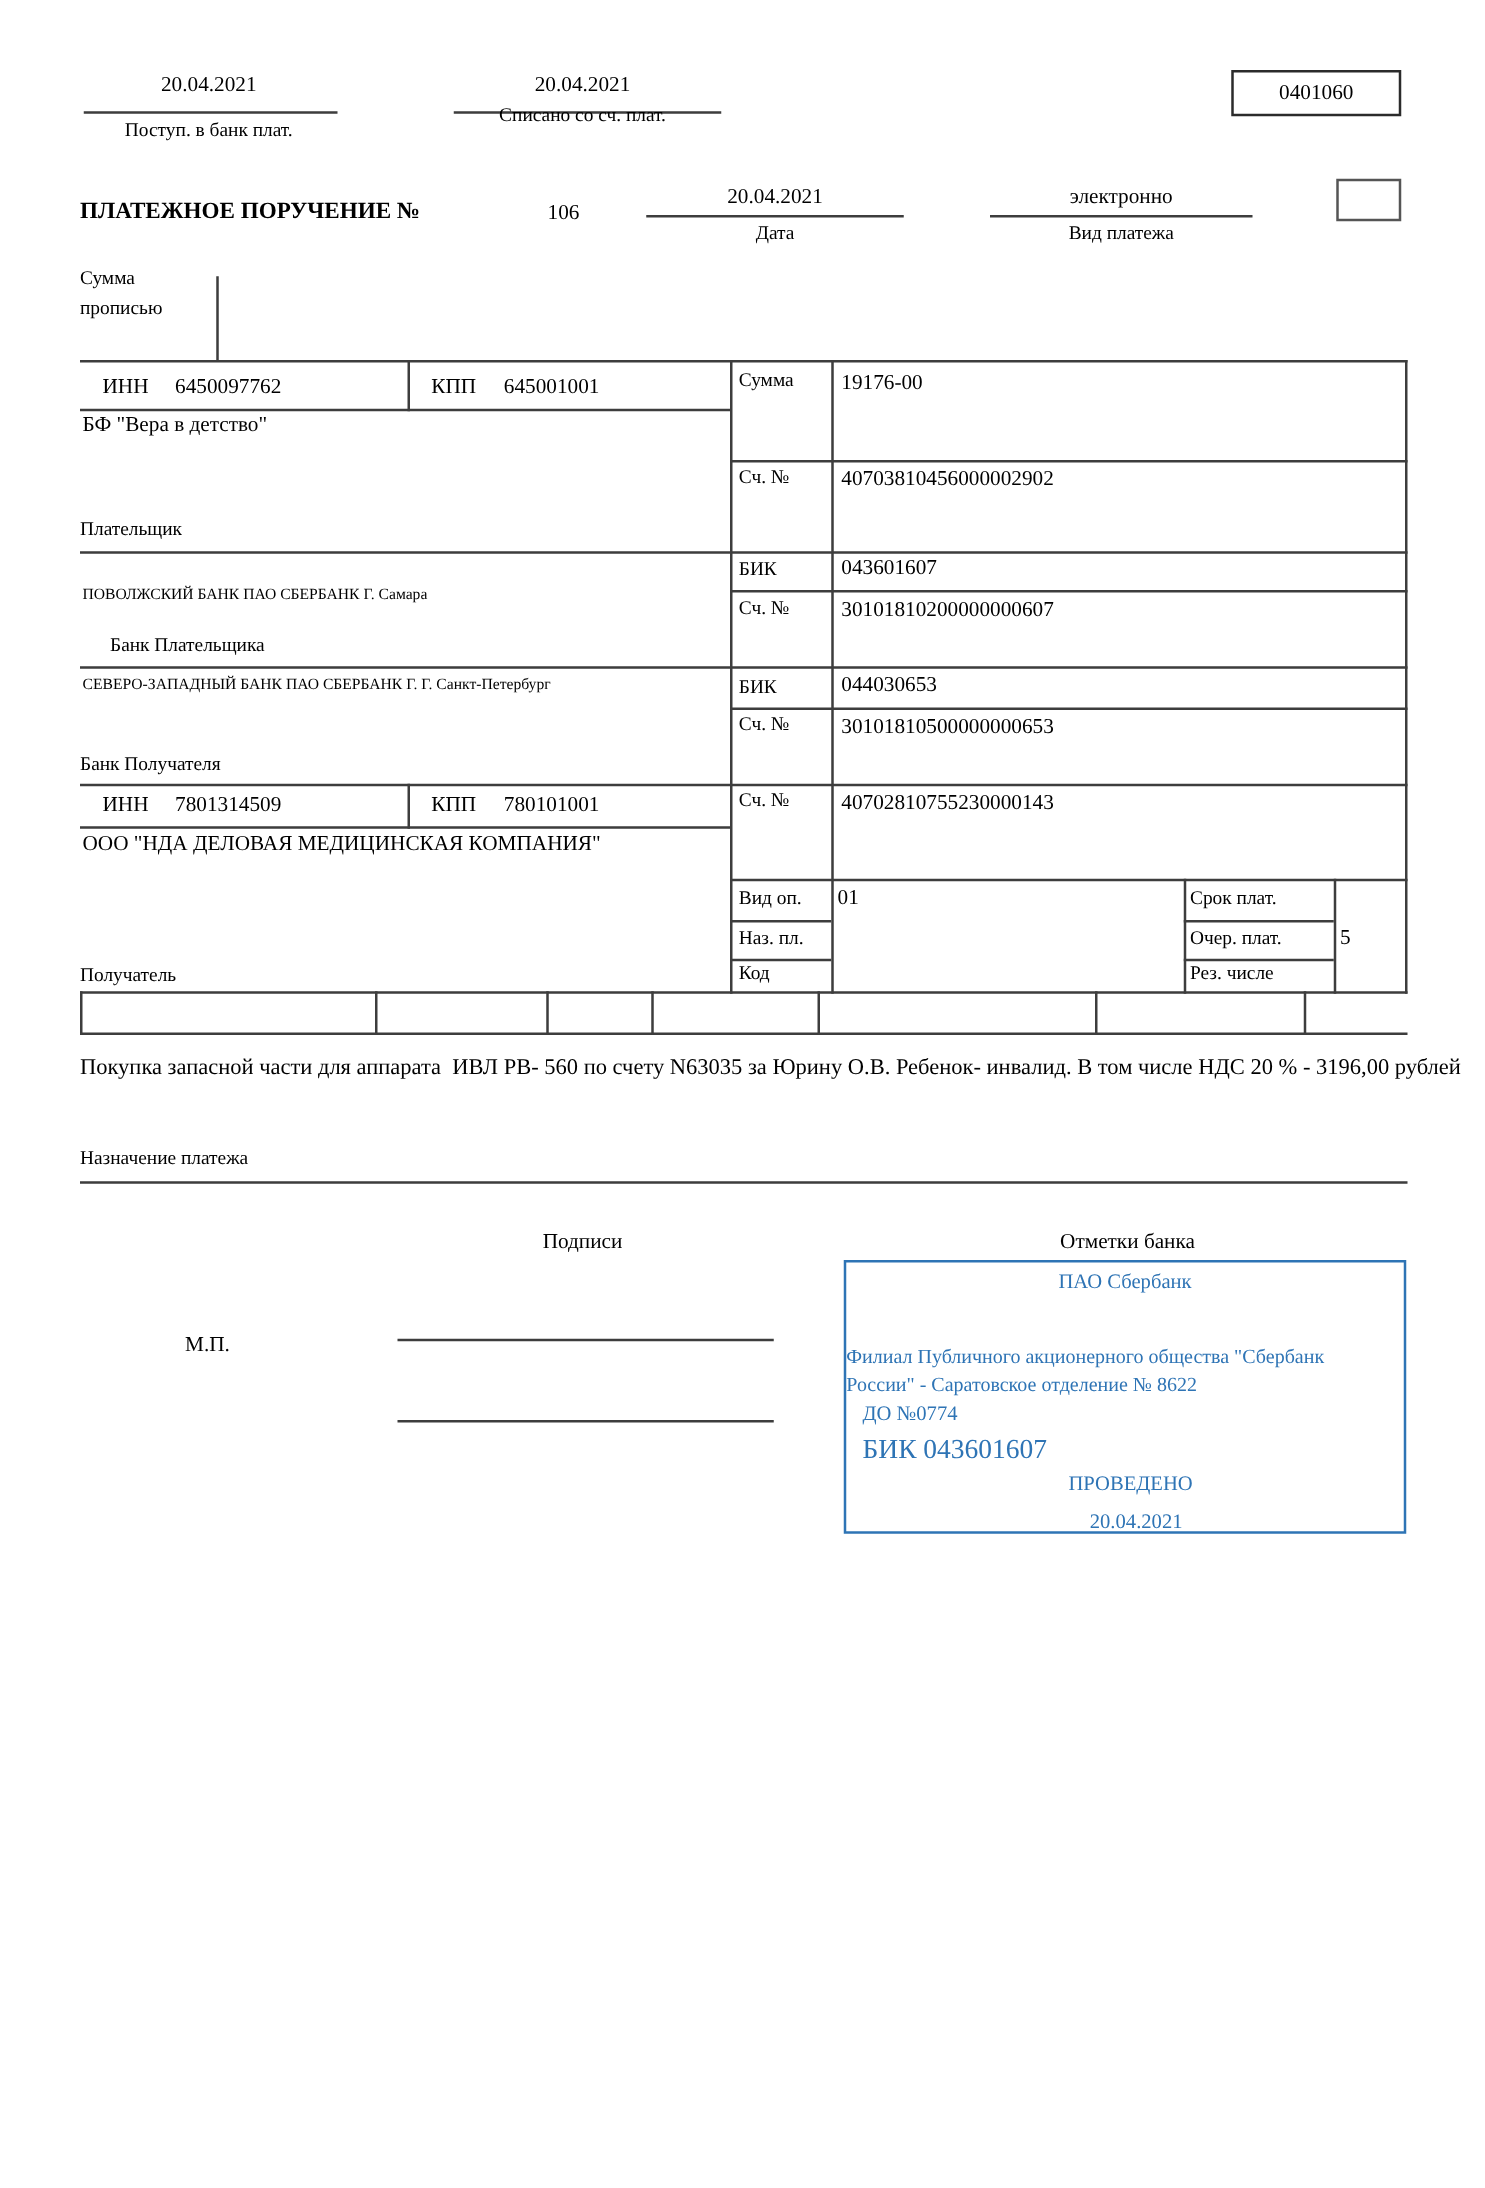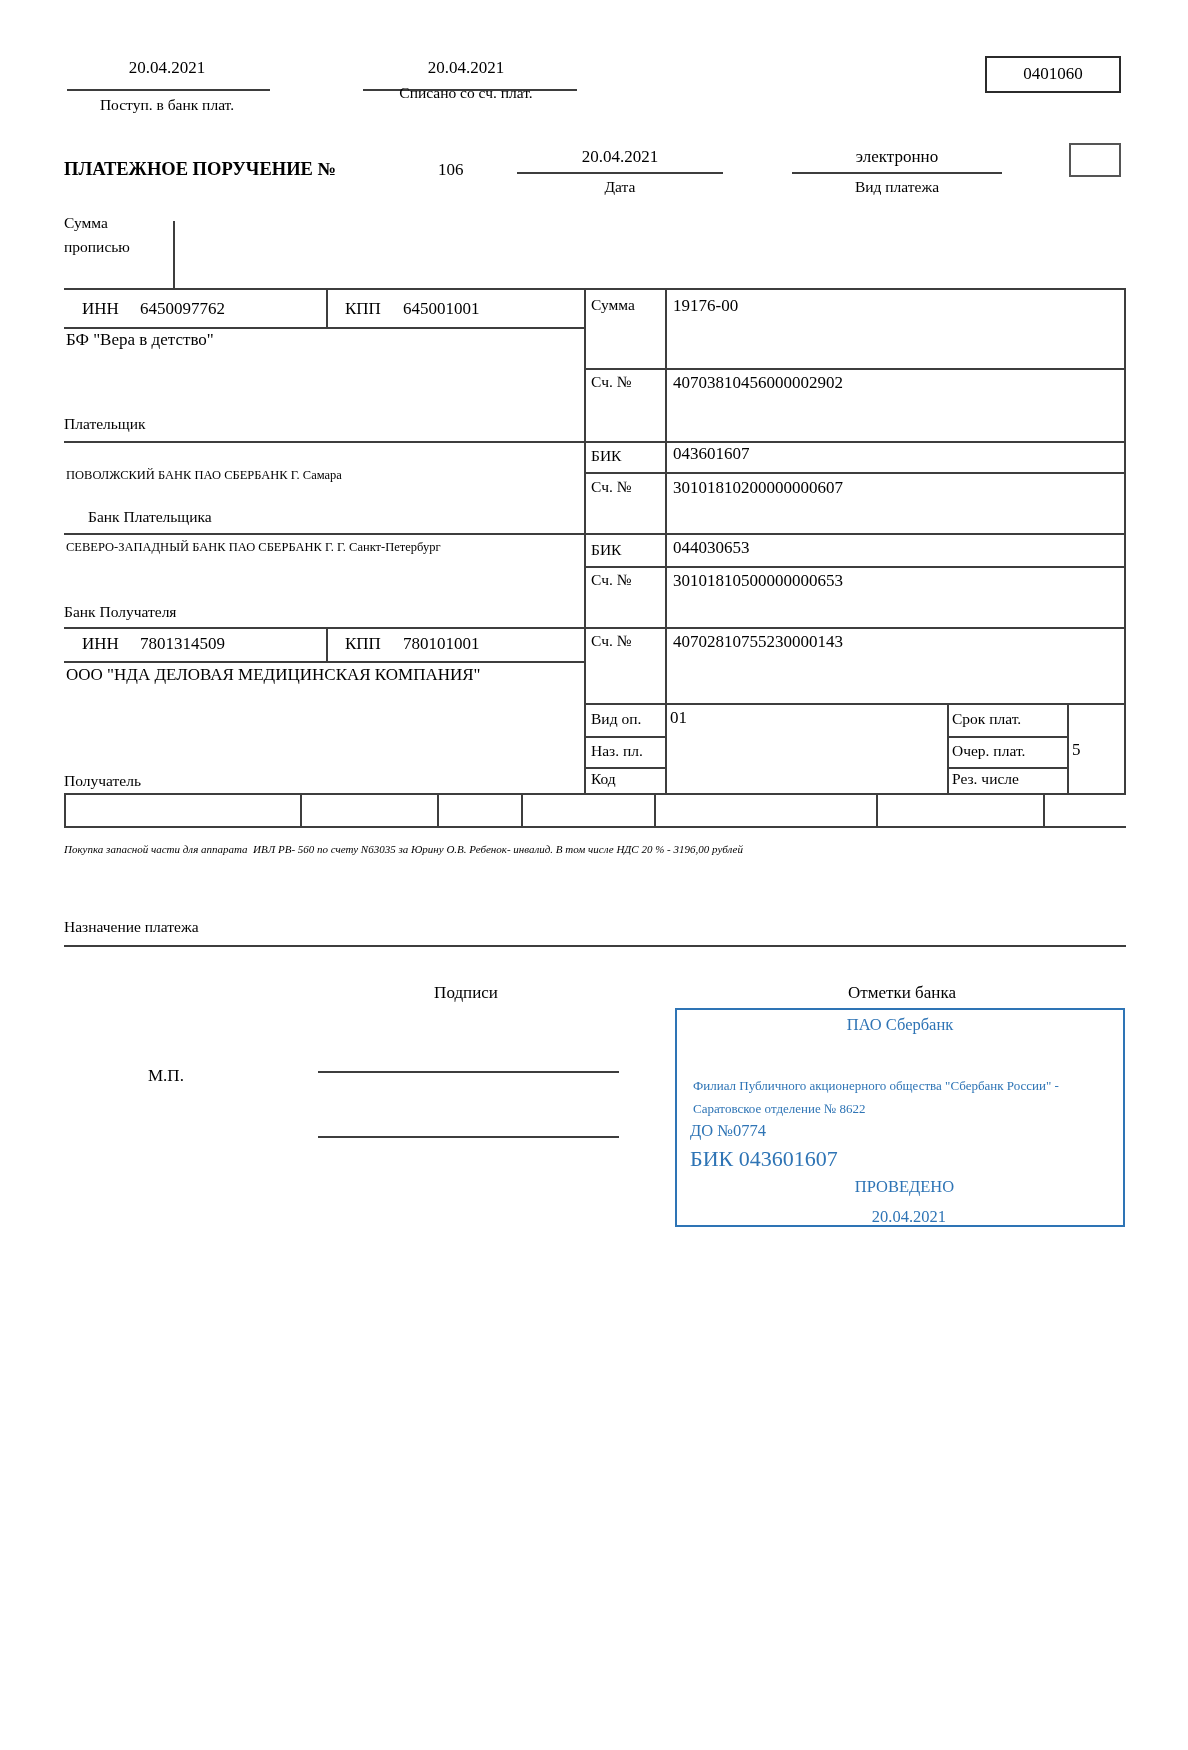--- a/index.html
+++ b/index.html
@@ -131,33 +131,33 @@
   <div class="t sm" style="left:591px;top:742px;">Наз. пл.</div>
   <div class="t" style="left:670px;top:740px;"></div>
   <div class="t sm" style="left:952px;top:742px;text-align:center;">Очер. плат.</div>
   <div class="t" style="left:1072px;top:740px;">5</div>
 
   <div class="t sm" style="left:591px;top:770px;">Код</div>
   <div class="t" style="left:670px;top:768px;"></div>
   <div class="t sm" style="left:952px;top:770px;">Рез. числе</div>
   <div class="t" style="left:1072px;top:768px;"></div>
 
-  <div class="t" style="left:64px;top:843px;font-size:11px;font-style:italic;">Покупка запасной части для аппарата  ИВЛ РВ- 560 по счету N63035 за Юрину О.В. Ребенок- инвалид. В том числе НДС 20 % - 3196,00 рублей</div>
+  <div class="t" style="left:64px;top:843px;font-size:18px;">Покупка запасной части для аппарата  ИВЛ РВ- 560 по счету N63035 за Юрину О.В. Ребенок- инвалид. В том числе НДС 20 % - 3196,00 рублей</div>
   <div class="t sm" style="left:64px;top:918px;">Назначение платежа</div>
   <div class="hl" style="left:64px;top:945px;width:1062px;"></div>
 
   <div class="t ctr" style="left:466px;top:983px;">Подписи</div>
   <div class="t ctr" style="left:902px;top:983px;">Отметки банка</div>
 
   <div class="t" style="left:148px;top:1066px;">М.П.</div>
   <div class="hl" style="left:318px;top:1071px;width:301px;"></div>
   <div class="hl" style="left:318px;top:1136px;width:301px;"></div>
 
   <div class="stamp" style="left:675px;top:1008px;width:450px;height:219px;">
     <div class="t ctr blue" style="left:50%;top:6px;transform:translateX(-50%);font-size:16.5px;">ПАО Сбербанк</div>
-    <div class="t wrap blue" style="left:16px;top:64px;width:425px;font-size:13px;line-height:23px;white-space:normal;">Филиал Публичного акционерного общества "Сбербанк России" - Саратовское отделение № 8622</div>
+    <div class="t wrap blue" style="left:0;top:64px;width:425px;font-size:16px;line-height:23px;white-space:normal;">Филиал Публичного акционерного общества "Сбербанк России" - Саратовское отделение № 8622</div>
     <div class="t blue" style="left:13px;top:112px;font-size:16.5px;">ДО №0774</div>
     <div class="t blue" style="left:13px;top:136px;font-size:22px;font-family:Liberation Serif, serif;">БИК 043601607</div>
     <div class="t ctr blue" style="left:51%;top:168px;transform:translateX(-50%);font-size:16.5px;">ПРОВЕДЕНО</div>
     <div class="t ctr blue" style="left:52%;top:198px;transform:translateX(-50%);font-size:16.5px;">20.04.2021</div>
   </div>
 
 </div>
 
 </body></html>

